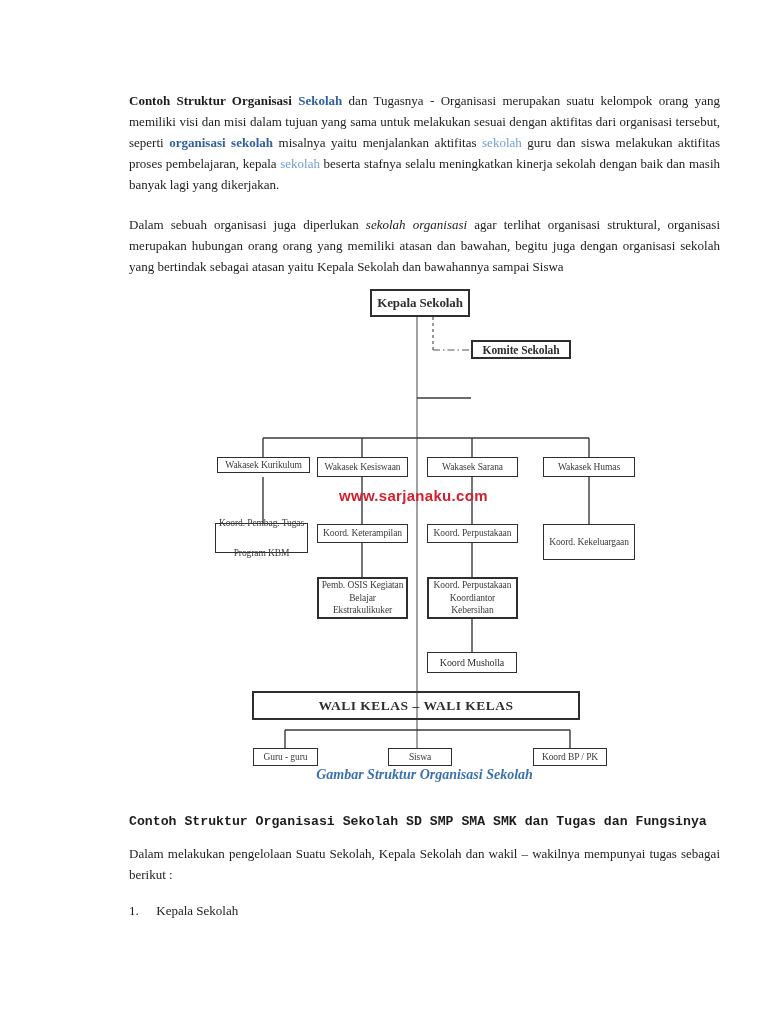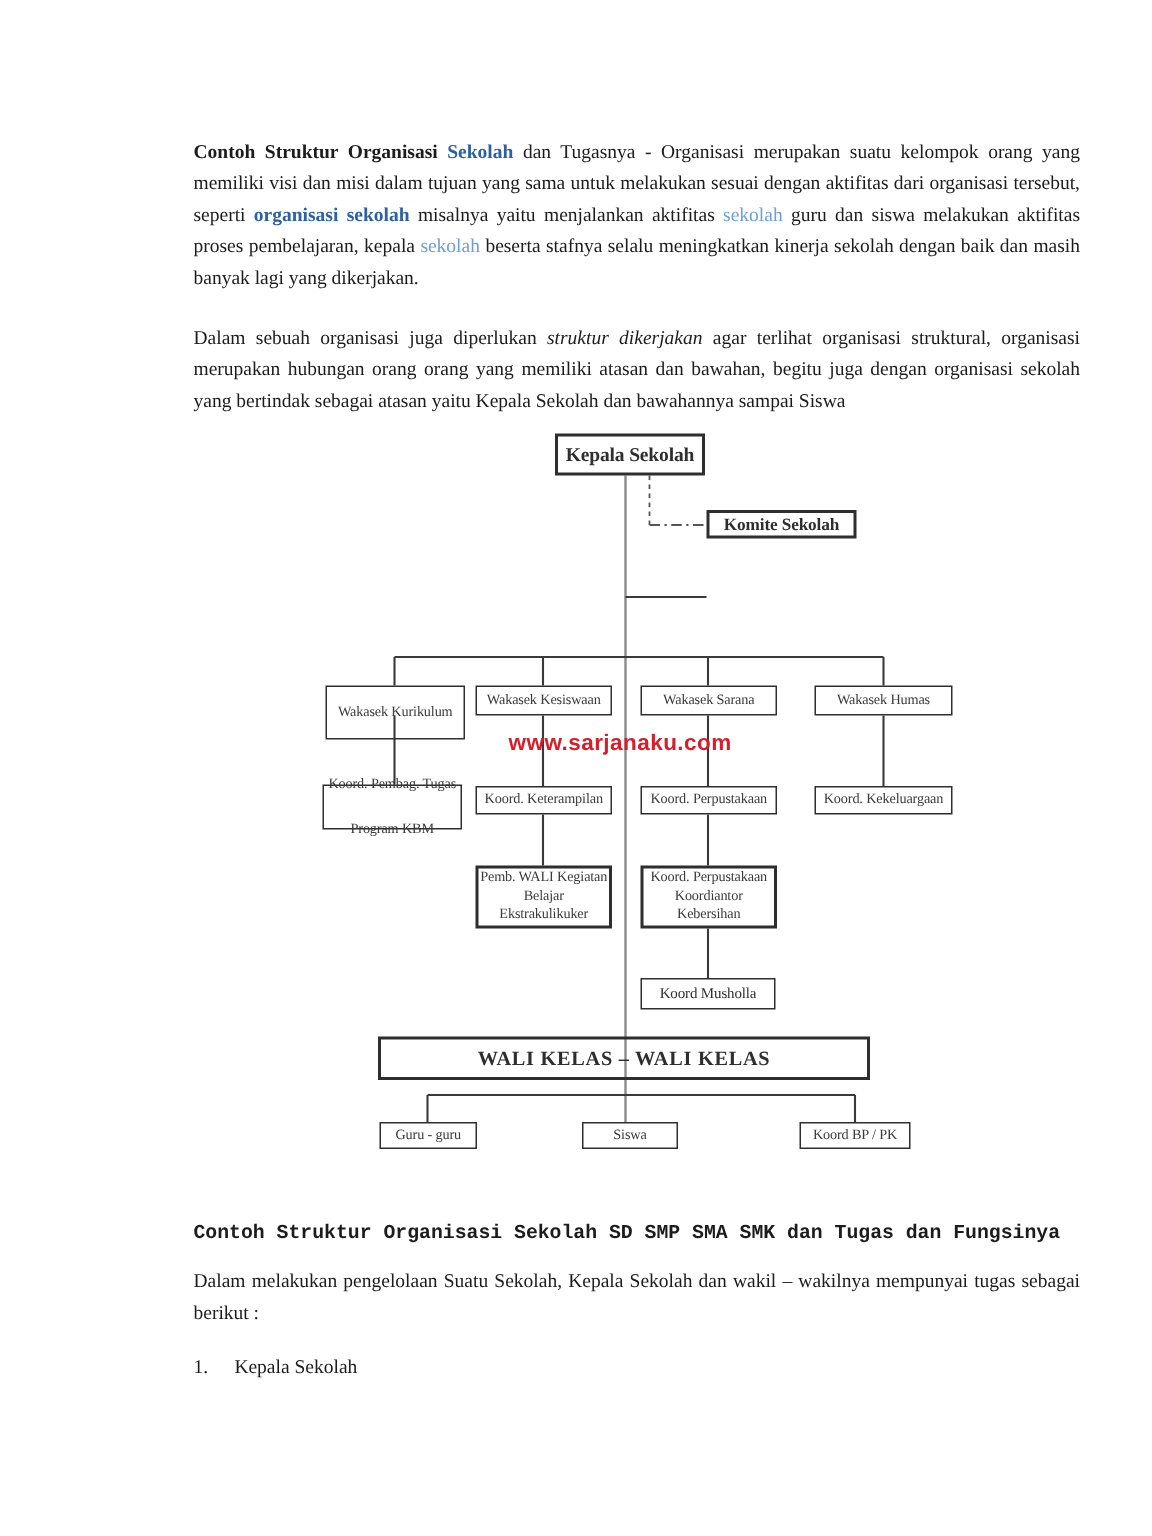--- a/index.html
+++ b/index.html
@@ -31,21 +31,21 @@
   .caption{position:absolute;left:89px;top:767px;width:591px;text-align:center;
            font-size:14px;font-weight:bold;font-style:italic;}
 </style>
 </head>
 <body>
 
 <div class="page">
 
   <div class="para" style="top:90px;"><span class="seg-b">Contoh Struktur Organisasi </span><span class="seg-b" style="color: rgb(46, 95, 158);">Sekolah</span><span> dan Tugasnya - Organisasi merupakan suatu kelompok orang yang memiliki visi dan misi dalam tujuan yang sama untuk melakukan sesuai dengan aktifitas dari organisasi tersebut, seperti </span><span class="seg-b" style="color: rgb(46, 95, 158);">organisasi sekolah</span><span> misalnya yaitu menjalankan aktifitas </span><span style="color: rgb(111, 159, 210);">sekolah</span><span> guru dan siswa melakukan aktifitas proses pembelajaran, kepala </span><span style="color: rgb(111, 159, 210);">sekolah</span><span> beserta stafnya selalu meningkatkan kinerja sekolah dengan baik dan masih banyak lagi yang dikerjakan.</span></div>
 
-  <div class="para" style="top:214px;"><span>Dalam sebuah organisasi juga diperlukan </span><span class="seg-i">struktur dikerjakan</span><span> agar terlihat organisasi struktural, organisasi merupakan hubungan orang orang yang memiliki atasan dan bawahan, begitu juga dengan organisasi sekolah yang bertindak sebagai atasan yaitu Kepala Sekolah dan bawahannya sampai Siswa</span></div>
+  <div class="para" style="top:214px;"><span>Dalam sebuah organisasi juga diperlukan </span><span class="seg-i">sekolah organisasi</span><span> agar terlihat organisasi struktural, organisasi merupakan hubungan orang orang yang memiliki atasan dan bawahan, begitu juga dengan organisasi sekolah yang bertindak sebagai atasan yaitu Kepala Sekolah dan bawahannya sampai Siswa</span></div>
 
   <svg class="lines" width="768" height="1024" viewBox="0 0 768 1024">
 
     <line x1="377" y1="317" x2="377" y2="748" stroke="#8a8a8a" stroke-width="1.6"></line>
 
     <line x1="393" y1="317" x2="393" y2="350" stroke="#555555" stroke-width="1.2" stroke-dasharray="3 3"></line>
     <line x1="393" y1="350" x2="431" y2="350" stroke="#555555" stroke-width="1.2" stroke-dasharray="7 3 1.5 3"></line>
 
     <line x1="377" y1="398" x2="431" y2="398" stroke="#3a3a3a" stroke-width="1.4"></line>
 
@@ -72,21 +72,21 @@
 
   <div class="dbox b2 bold fs13" style="left:330px;top:289px;width:100px;height:28px;">
     <span>Kepala Sekolah</span>
   </div>
 
   <div class="dbox b2 bold fs11" style="left:431px;top:340px;width:100px;height:19px;">
     <span>Komite Sekolah</span>
   </div>
 
 
-  <div class="dbox fs9" style="left:177px;top:457px;width:93px;height:36px;">
+  <div class="dbox fs9" style="left:177px;top:457px;width:93px;height:16px;">
     <span>Wakasek Kurikulum</span>
   </div>
   <div class="dbox fs9" style="left:277px;top:457px;width:91px;height:20px;text-align:right;">
     <span>Wakasek Kesiswaan</span>
   </div>
   <div class="dbox fs9" style="left:387px;top:457px;width:91px;height:20px;">
     <span>Wakasek Sarana</span>
   </div>
   <div class="dbox fs9" style="left:503px;top:457px;width:92px;height:20px;">
     <span>Wakasek Humas</span>
@@ -95,26 +95,26 @@
   <div class="dbox fs9" style="left:175px;top:523px;width:93px;height:30px;gap:18px;">
     <span>Koord. Pembag. Tugas</span>
     <span>Program KBM</span>
   </div>
   <div class="dbox fs9" style="left:277px;top:524px;width:91px;height:19px;">
     <span>Koord. Keterampilan</span>
   </div>
   <div class="dbox fs9" style="left:387px;top:524px;width:91px;height:19px;">
     <span>Koord. Perpustakaan</span>
   </div>
-  <div class="dbox fs9" style="left:503px;top:524px;width:92px;height:19px;">
+  <div class="dbox fs9" style="left:503px;top:524px;width:92px;height:36px;">
     <span>Koord. Kekeluargaan</span>
   </div>
 
   <div class="dbox b2 fs9" style="left:277px;top:577px;width:91px;height:42px;">
-    <span>Pemb. WALI Kegiatan</span>
+    <span>Pemb. OSIS Kegiatan</span>
     <span>Belajar</span>
     <span>Ekstrakulikuker</span>
   </div>
   <div class="dbox b2 fs9" style="left:387px;top:577px;width:91px;height:42px;">
     <span>Koord. Perpustakaan</span>
     <span>Koordiantor</span>
     <span>Kebersihan</span>
   </div>
 
   <div class="dbox fs10" style="left:387px;top:652px;width:90px;height:21px;">
@@ -130,20 +130,21 @@
   </div>
   <div class="dbox fs9" style="left:348px;top:748px;width:64px;height:18px;">
     <span>Siswa</span>
   </div>
   <div class="dbox fs9" style="left:493px;top:748px;width:74px;height:18px;">
     <span>Koord BP / PK</span>
   </div>
 
   <div class="watermark" style="color:#d41f2c;text-align:center;">www.sarjanaku.com</div>
 
+  <div class="caption" style="color:#3a70ae;">Gambar Struktur Organisasi Sekolah</div>
 
   <div class="h2" style="top:812px;">Contoh Struktur Organisasi Sekolah SD SMP SMA SMK dan Tugas dan Fungsinya</div>
 
   <div class="para" style="top:843px;">Dalam melakukan pengelolaan Suatu Sekolah, Kepala Sekolah dan wakil – wakilnya mempunyai tugas sebagai berikut :</div>
 
   <div class="list-row" style="top:901px;">
     <span class="list-num">1.</span>
     <span>Kepala Sekolah</span>
   </div>
 

